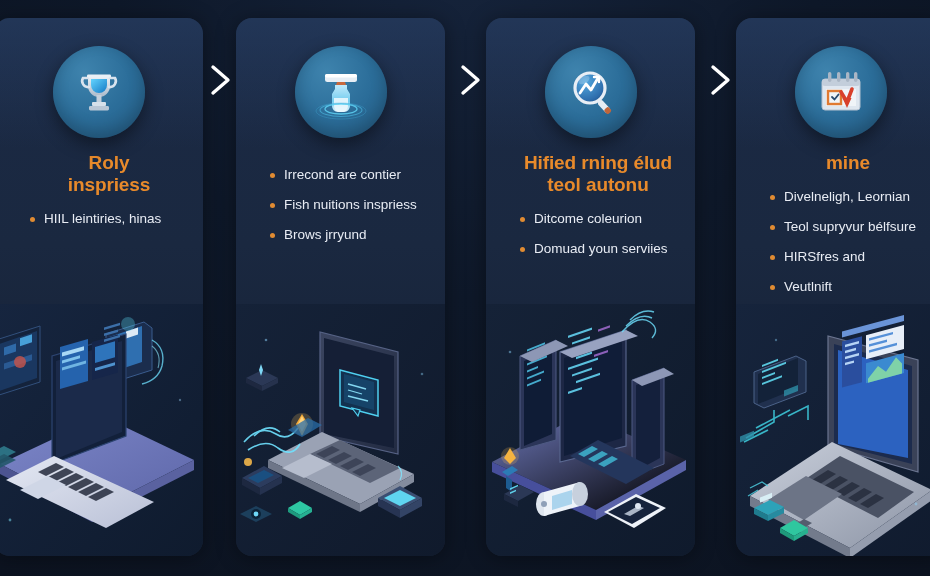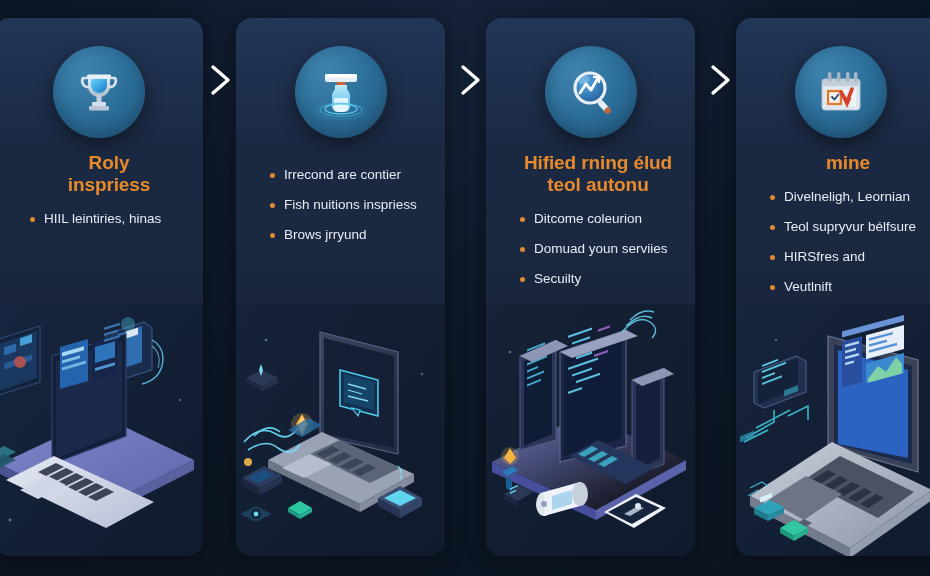--- a/index.html
+++ b/index.html
@@ -415,21 +415,20 @@
       </div>
 
       <div class="text-block">
         <h3 class="title">
           <span class="l1">Hified rning élud</span><br>
           <span class="l2">teol autonu</span>
         </h3>
         <ul class="bullets">
           <li>Ditcome coleurion</li>
           <li>Domuad youn serviies</li>
-          <li>Secuilty</li>
         </ul>
       </div>
 
       <div class="illus">
         <svg viewBox="0 0 209 252" preserveAspectRatio="xMidYMax slice">
           <defs>
             <linearGradient id="g3bg" x1="0" y1="0" x2="1" y2="1">
               <stop offset="0%" stop-color="#152237"></stop>
               <stop offset="100%" stop-color="#0f1a2c"></stop>
             </linearGradient>

